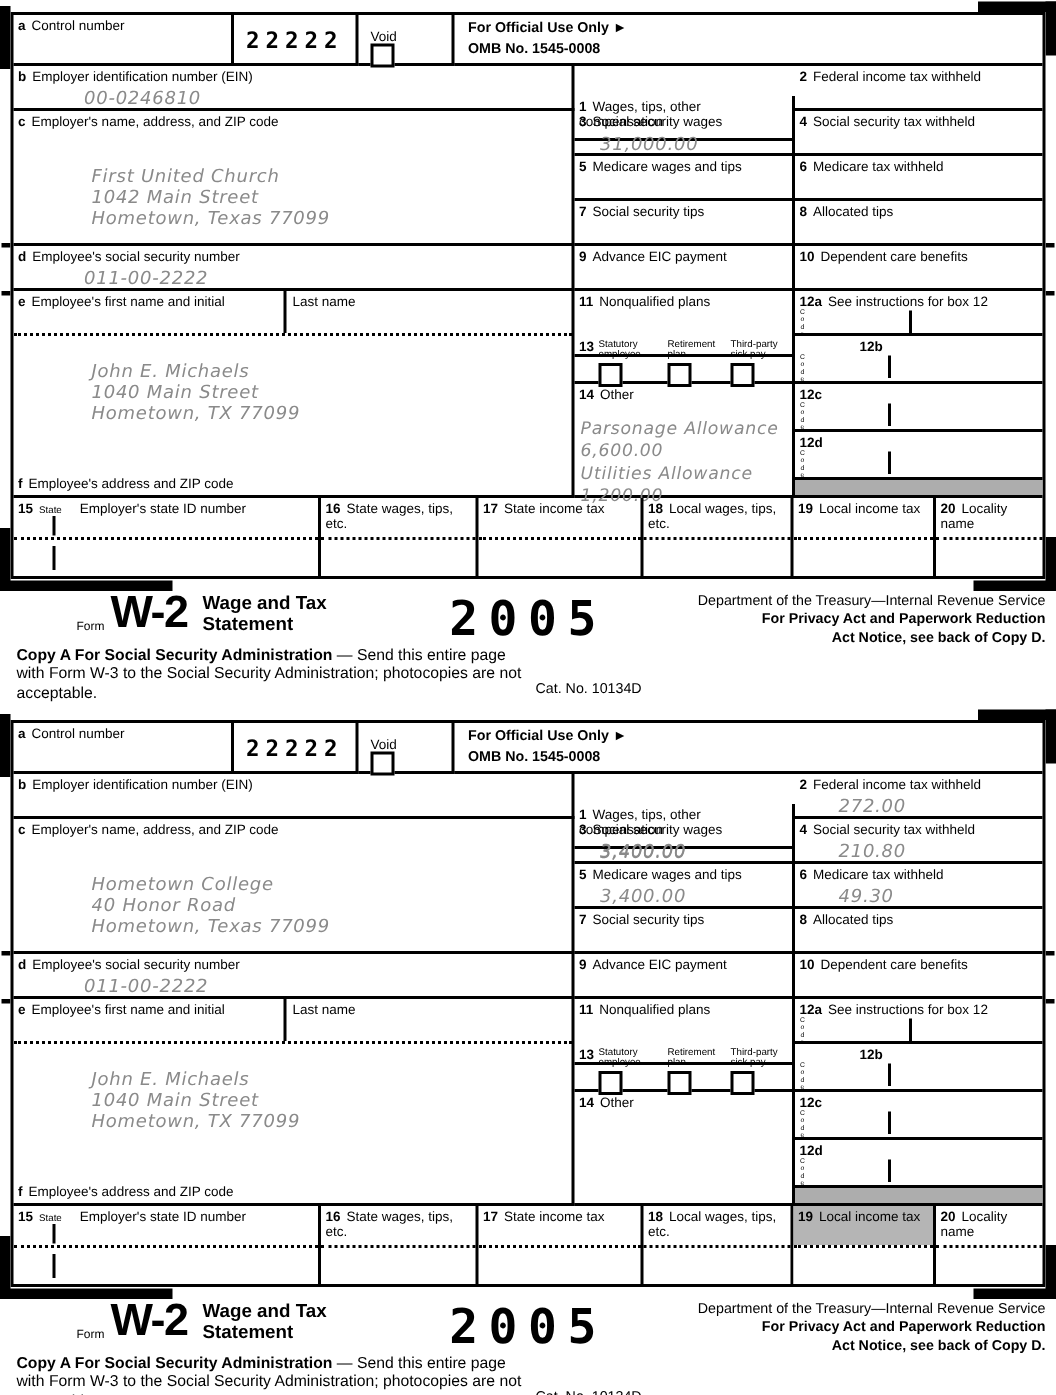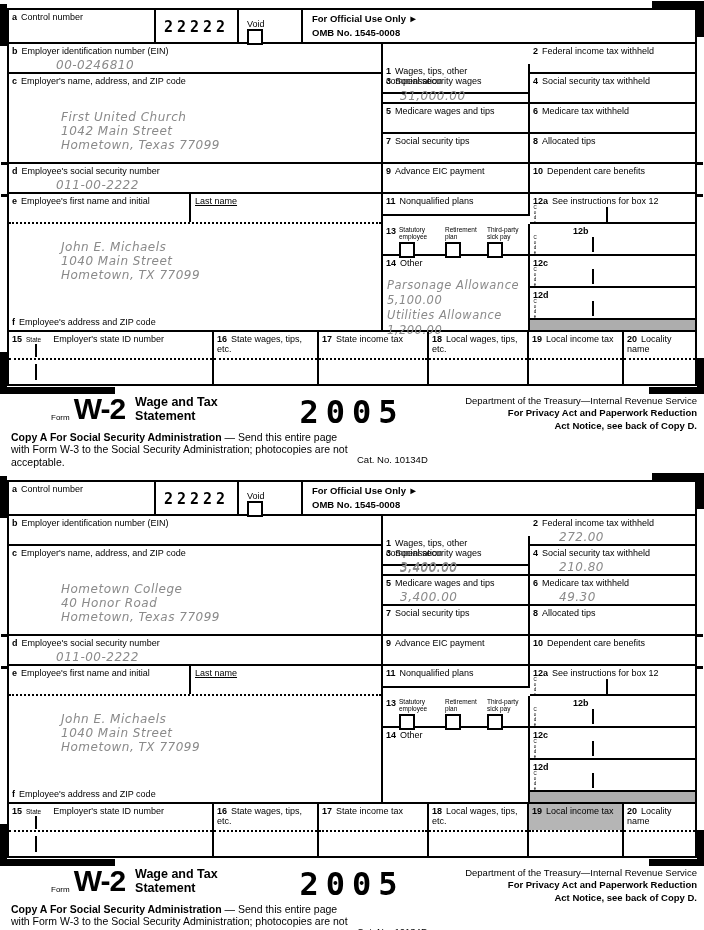--- a/index.html
+++ b/index.html
@@ -27,21 +27,21 @@
   .p-1{left:374px;top:34px;width:147px;height:30px;margin-top:20px;}
   .p-2{left:521px;top:34px;width:165px;height:30px;}
   .p-3{left:374px;top:64px;width:147px;height:30px;}
   .p-4{left:521px;top:64px;width:165px;height:30px;}
   .p-5{left:374px;top:94px;width:147px;height:30px;}
   .p-6{left:521px;top:94px;width:165px;height:30px;}
   .p-7{left:374px;top:124px;width:147px;height:30px;}
   .p-8{left:521px;top:124px;width:165px;height:30px;}
   .p-9{left:374px;top:154px;width:147px;height:30px;}
   .p-10{left:521px;top:154px;width:165px;height:30px;}
-  .p-11{left:374px;top:184px;width:147px;height:22px;}
+  .p-11{left:374px;top:184px;width:147px;height:44px;}
   .p-12a{left:521px;top:184px;width:165px;height:30px;}
   .p-13{left:374px;top:214px;width:147px;height:32px;}
   .p-12b{left:521px;top:214px;width:165px;height:32px;padding-left:43px;}
   .p-14{left:374px;top:246px;width:147px;height:76px;}
   .p-12c{left:521px;top:246px;width:165px;height:32px;}
   .p-12d{left:521px;top:278px;width:165px;height:32px;}
   .p-gray{left:521px;top:310px;width:165px;height:12px;background:#adadad;}
   .p-15{left:0;top:322px;width:205px;height:52px;}
   .p-16{left:205px;top:322px;width:105px;height:52px;}
   .p-17{left:310px;top:322px;width:110px;height:52px;}
@@ -59,21 +59,21 @@
   .v14{position:absolute;left:4px;top:22px;line-height:15px;font-size:11.5px;}
   .ctrl-val{font-family:"DejaVu Sans Mono",monospace;font-weight:bold;font-size:15px;letter-spacing:4px;text-align:center;margin-top:7px;}
   
   .off{font-weight:bold;font-size:9.5px;padding-left:6px;line-height:1.5;}
   
   .cb{display:inline-block;width:12px;height:12px;border:2px solid #000;background:#fff;vertical-align:middle;}
   .void-lbl{margin-right:20px;}
   
   .ediv{position:absolute;left:180px;top:0;width:2px;height:28px;background:#000;}
   .edot{position:absolute;left:0;right:0;top:28px;border-top:2px dotted #000;}
-  .e-last{position:absolute;left:186px;top:2px;text-decoration:underline;}
+  .e-last{position:absolute;left:186px;top:2px;}
   .e-names{position:absolute;left:52px;top:46px;}
   .flabel{position:absolute;left:3px;bottom:3px;}
   
   .g13{position:absolute;top:2px;font-size:6.5px;line-height:1.1;}
   .g13-1{left:16px;width:42px;}
   .g13-2{left:62px;width:40px;}
   .g13-3{left:104px;width:40px;}
   .g13 .cb{margin-top:2px;}
   
   .codev{position:absolute;left:2px;top:11px;writing-mode:vertical-lr;text-orientation:upright;font-size:4.5px;line-height:1;letter-spacing:0;}
@@ -232,21 +232,21 @@
     </div>
     <div class="cell p-12b bB">
       <span class="bn">12b</span>
       <span class="codev">Code</span>
       <span class="tick12"></span>
     </div>
     <div class="cell p-14 bR bB">
       <span class="bn">14</span><span class="bl">Other</span>
       <div class="val v14">
         <div>Parsonage Allowance</div>
-        <div>5,100.00</div>
+        <div>6,600.00</div>
         <div>Utilities Allowance</div>
         <div>1,200.00</div>
       </div>
     </div>
     <div class="cell p-12c bB">
       <span class="bn">12c</span>
       <span class="codev">Code</span>
       <span class="tick12"></span>
     </div>
     <div class="cell p-12d bB">

